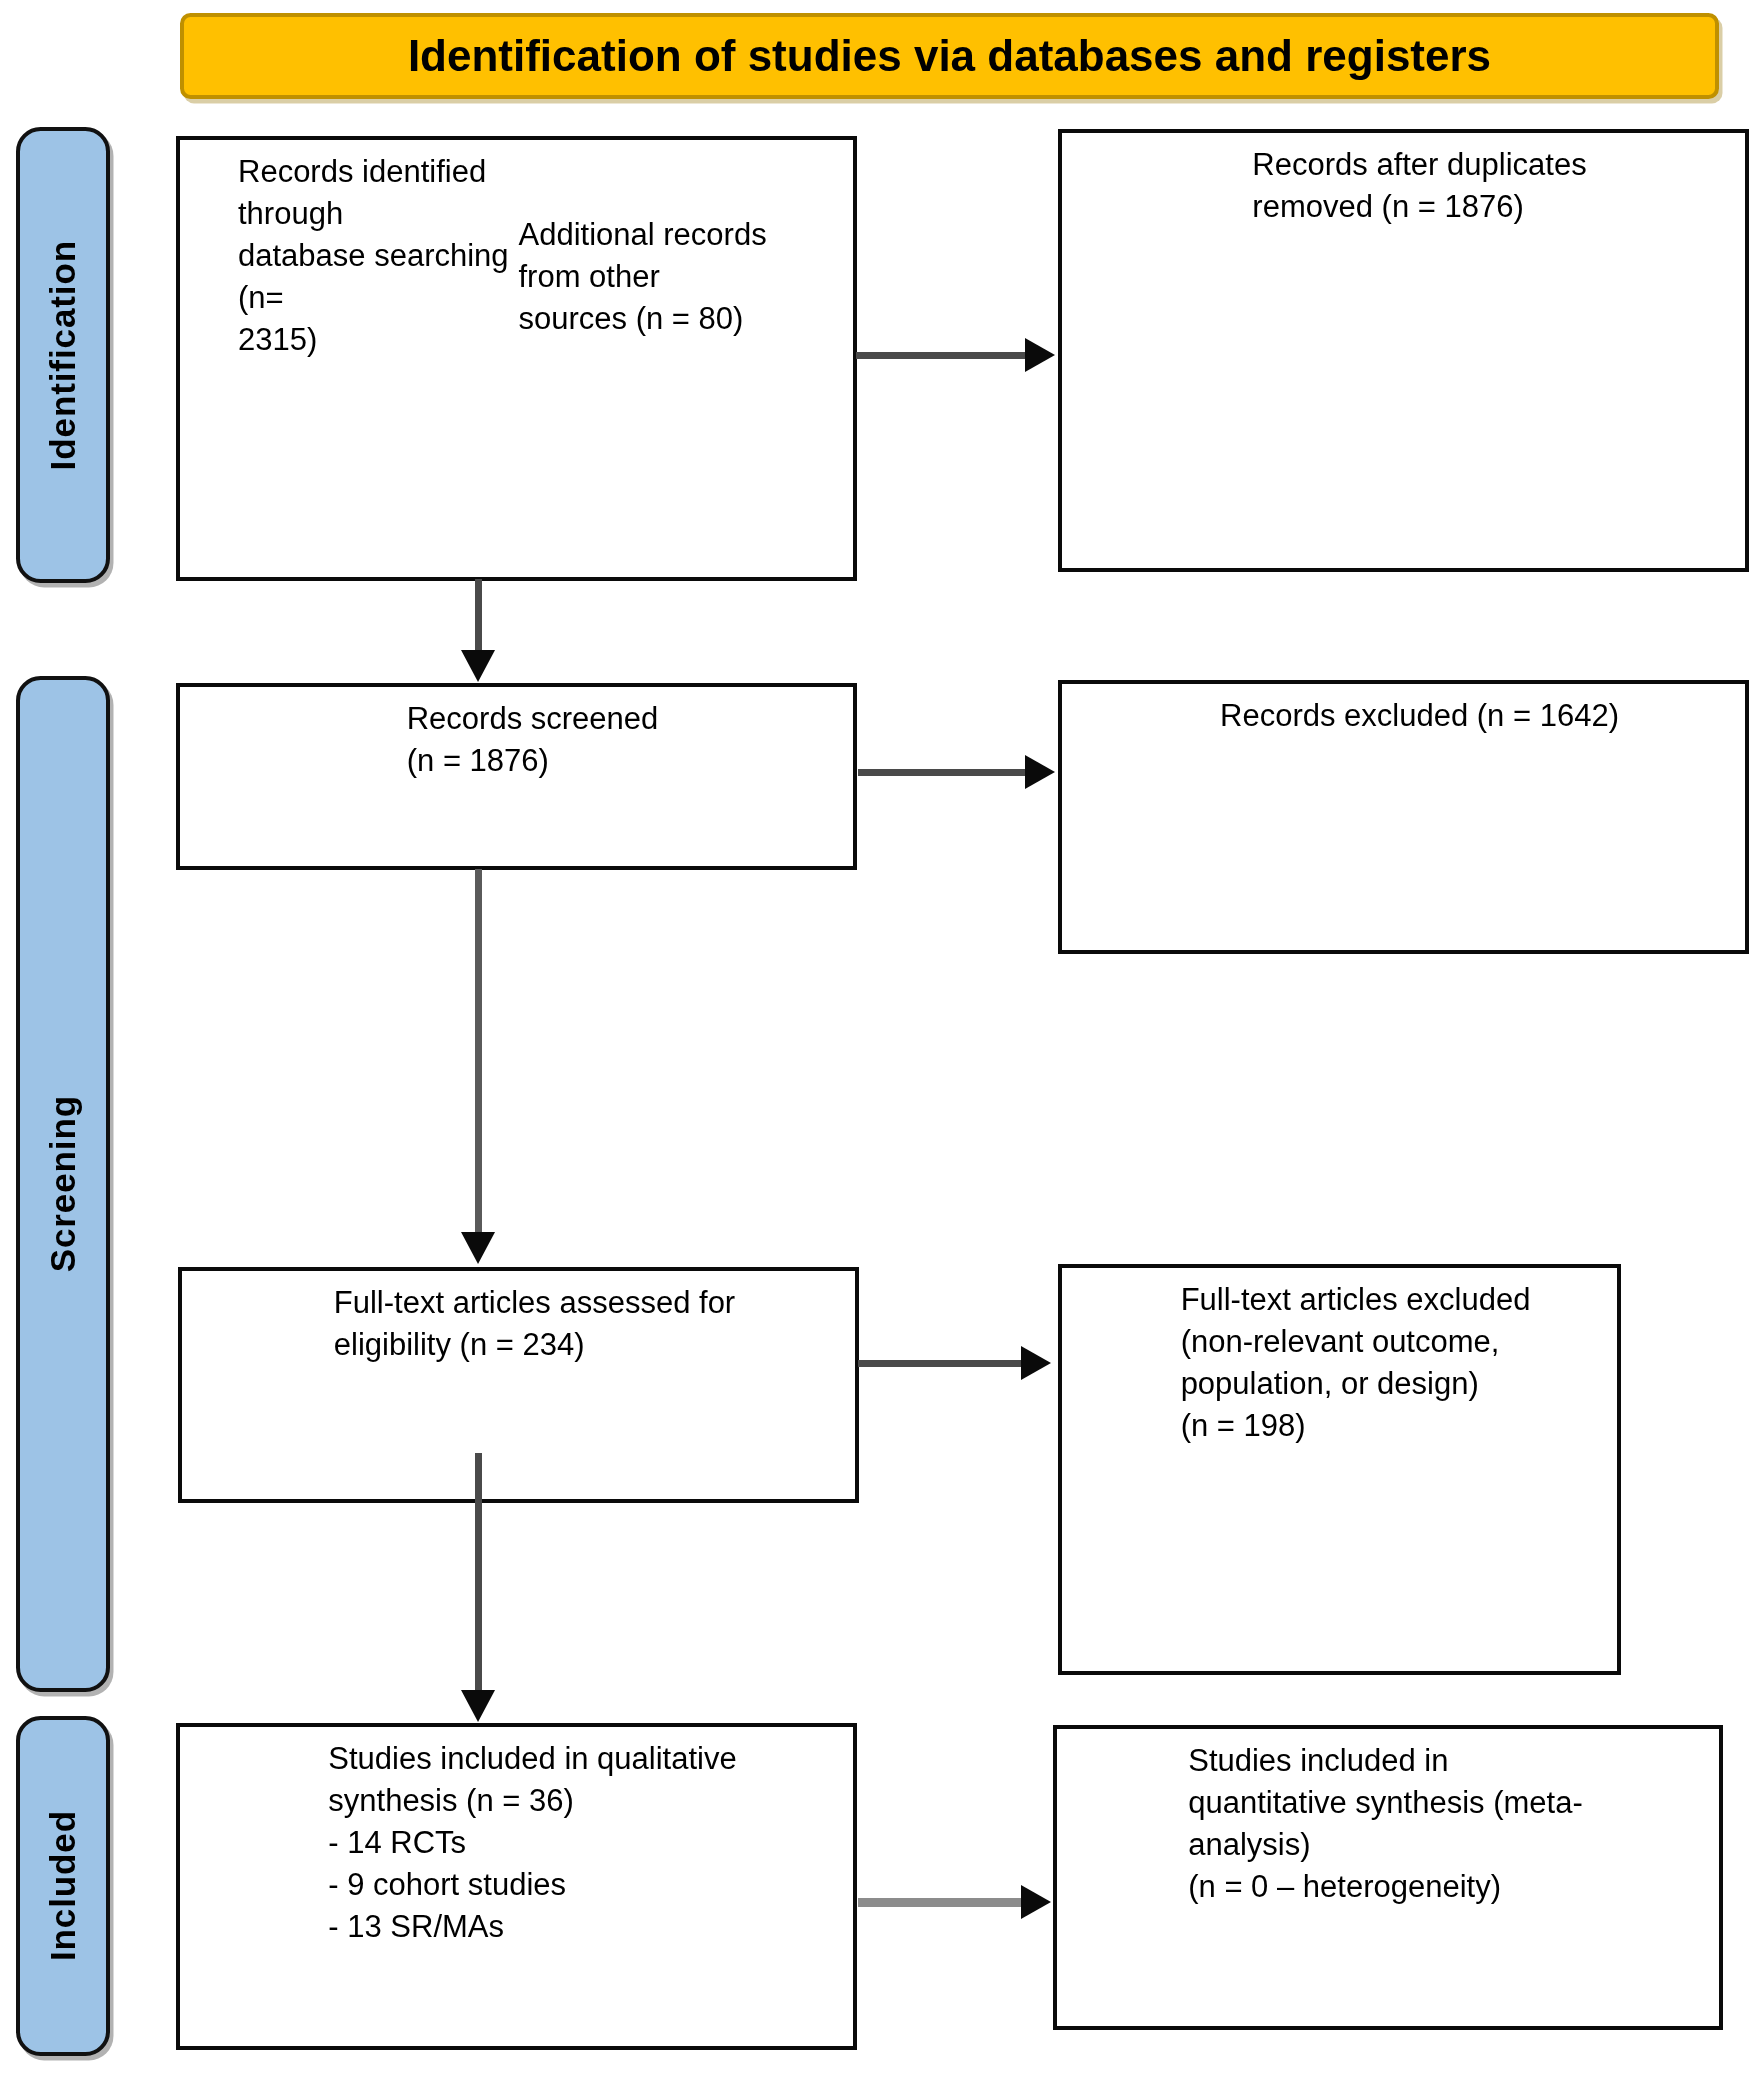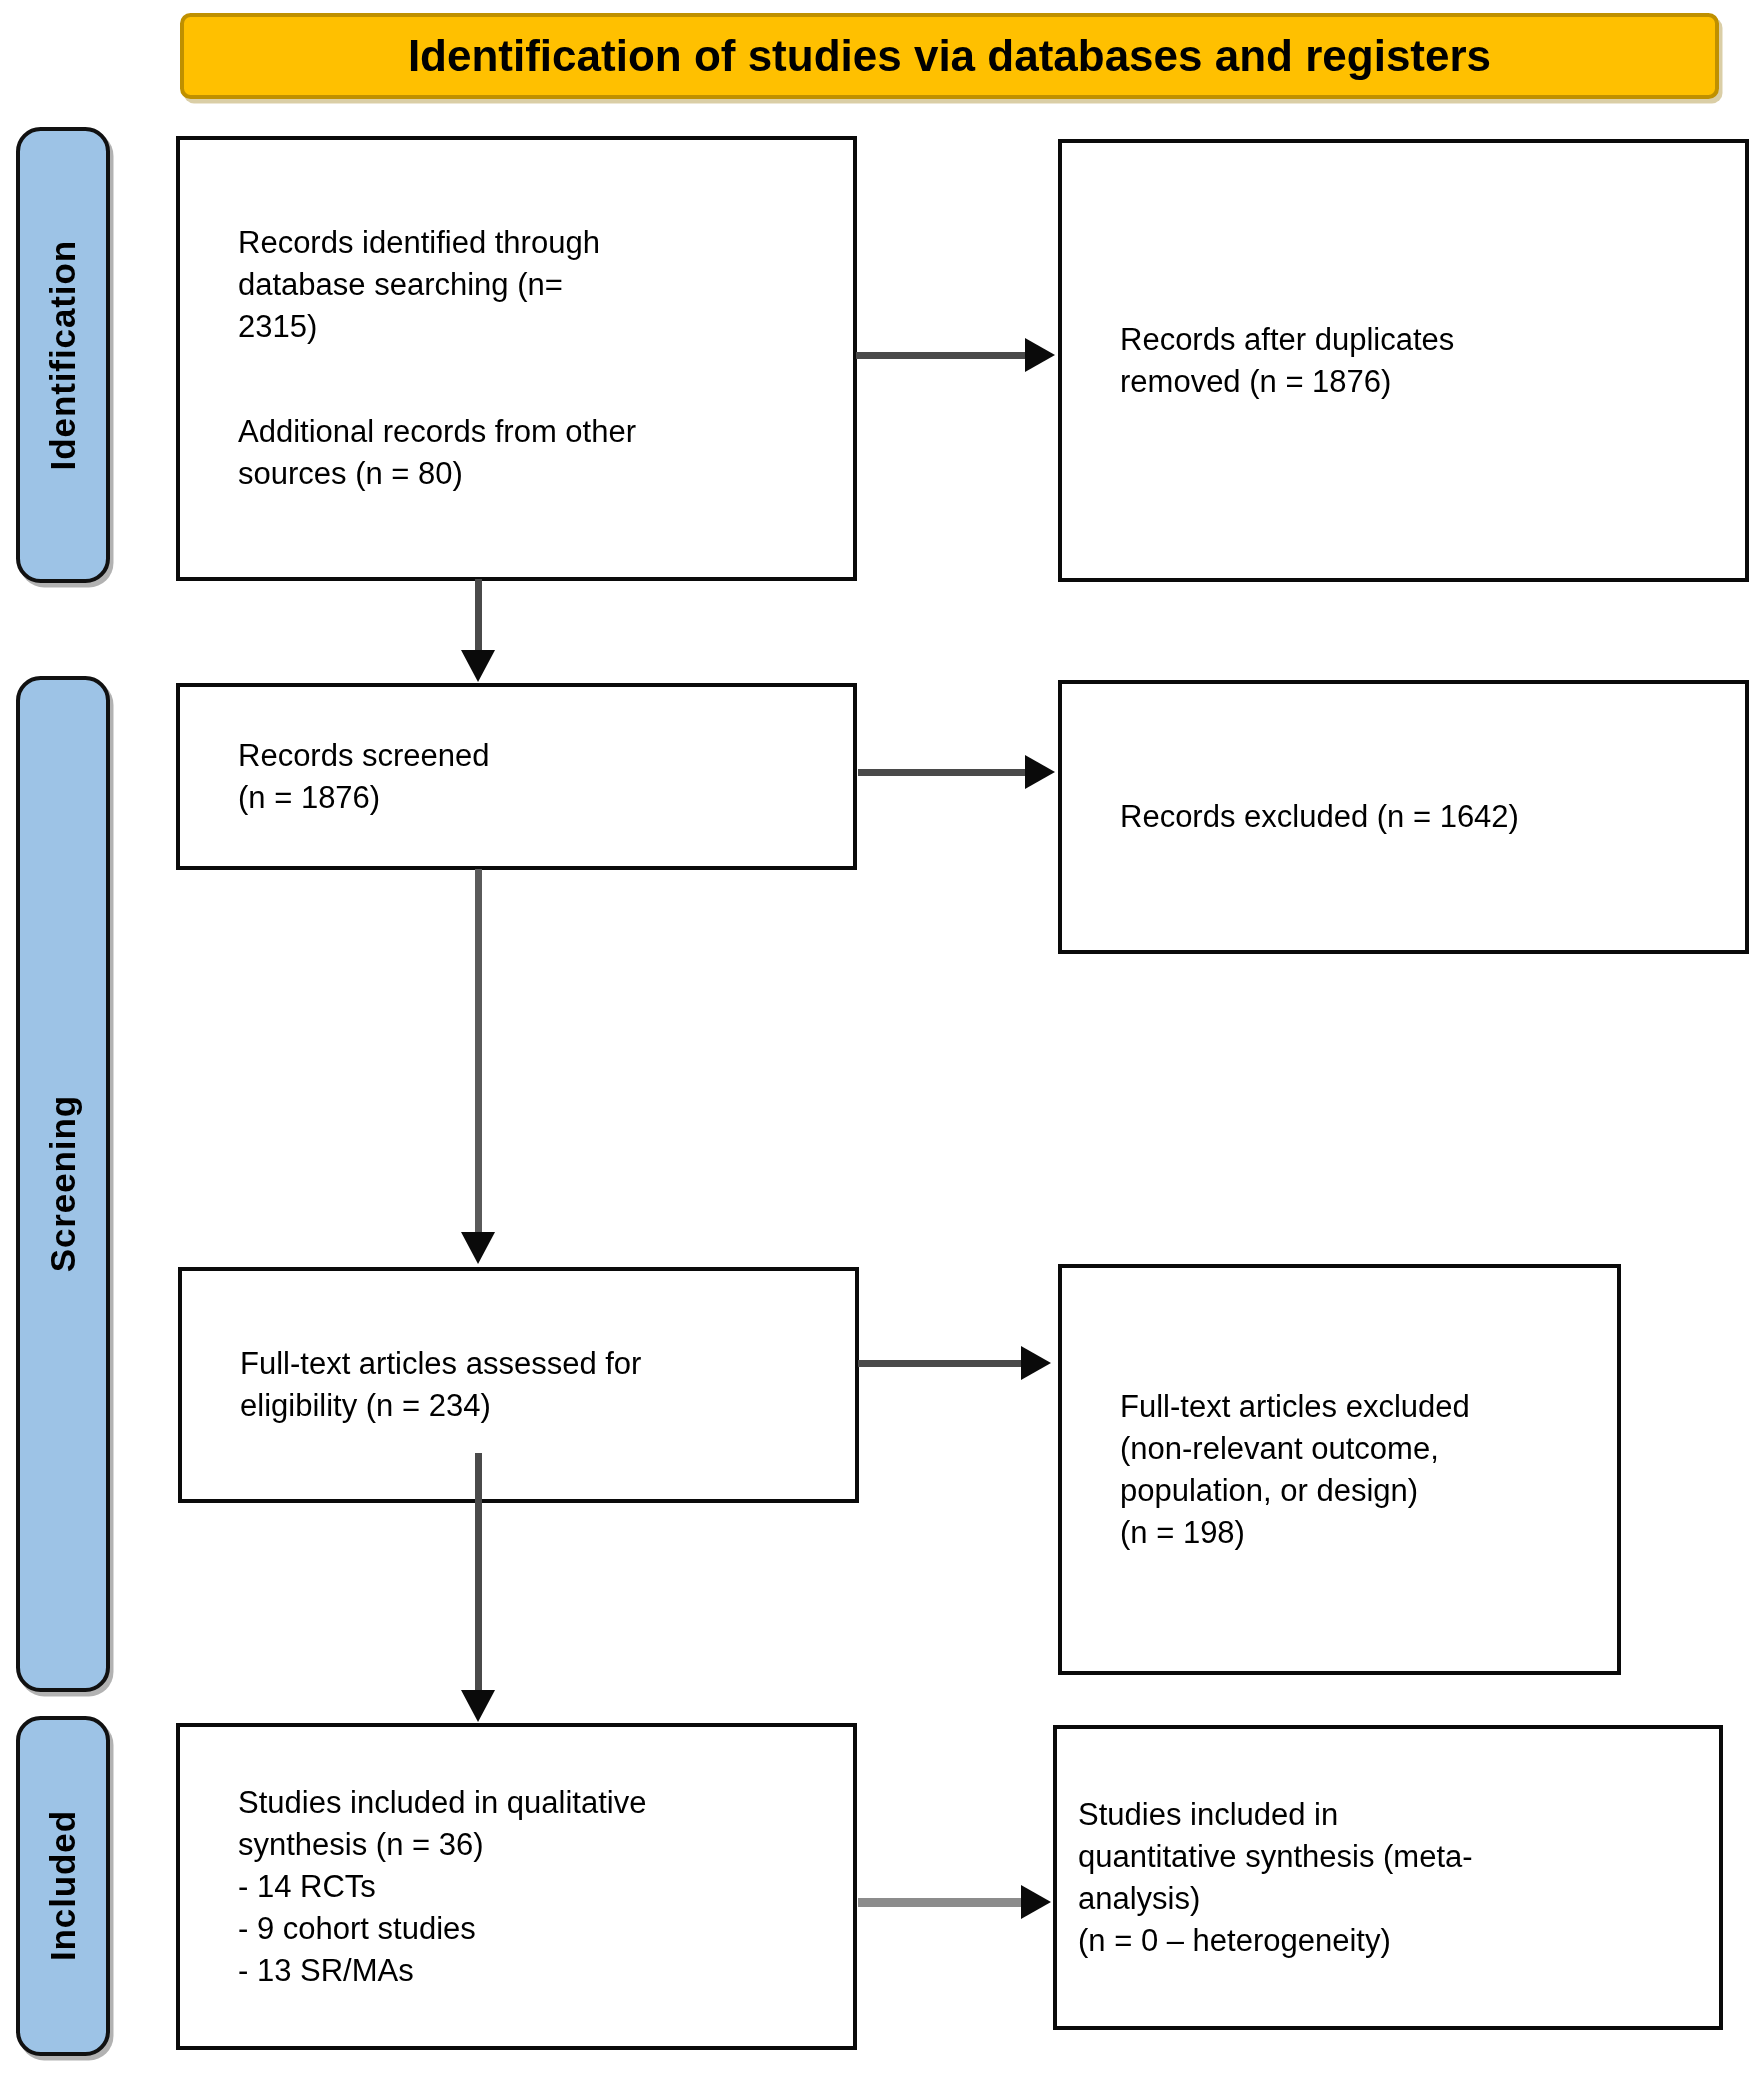--- a/index.html
+++ b/index.html
@@ -44,30 +44,30 @@
   }
   #stage-identification { top: 127px; height: 456px; }
   #stage-screening      { top: 676px; height: 1016px; }
   #stage-included       { top: 1716px; height: 340px; }
   
   .fbox {
     position: absolute;
     background: #fff;
     border: 4.4px solid #0a0a0a;
     box-sizing: border-box;
-    display: flex; flex-direction: column; justify-content: center;
+    display: flex; flex-direction: row; justify-content: center;
     padding: 10.5px 26px 10.5px 58px;
     font-size: 31px; line-height: 42px;
     white-space: pre-line;
   }
   #box-records-identified   { left: 176px;  top: 136px;  width: 681px; height: 445px; }
   #box-records-screened     { left: 176px;  top: 683px;  width: 681px; height: 187px; }
   #box-fulltext-assessed    { left: 178px;  top: 1267px; width: 681px; height: 236px; }
   #box-qualitative-included { left: 176px;  top: 1723px; width: 681px; height: 327px; }
-  #box-duplicates-removed   { left: 1058px; top: 139px;  width: 691px; height: 443px; }
+  #box-duplicates-removed   { left: 1058px; top: 129px;  width: 691px; height: 443px; }
   #box-records-excluded     { left: 1058px; top: 680px;  width: 691px; height: 274px; }
   #box-fulltext-excluded    { left: 1058px; top: 1264px; width: 563px; height: 411px; }
   #box-quantitative-included{ left: 1053px; top: 1725px; width: 670px; height: 305px; padding-left: 21px; }
   .para + .para { margin-top: 63px; }
   
   .shaft-h { position: absolute; height: 7px; background: #4a4a4a; }
   .shaft-v { position: absolute; width: 7px;  background: #4a4a4a; }
   .head-right {
     position: absolute; width: 0; height: 0;
     border-top: 17.6px solid transparent;

